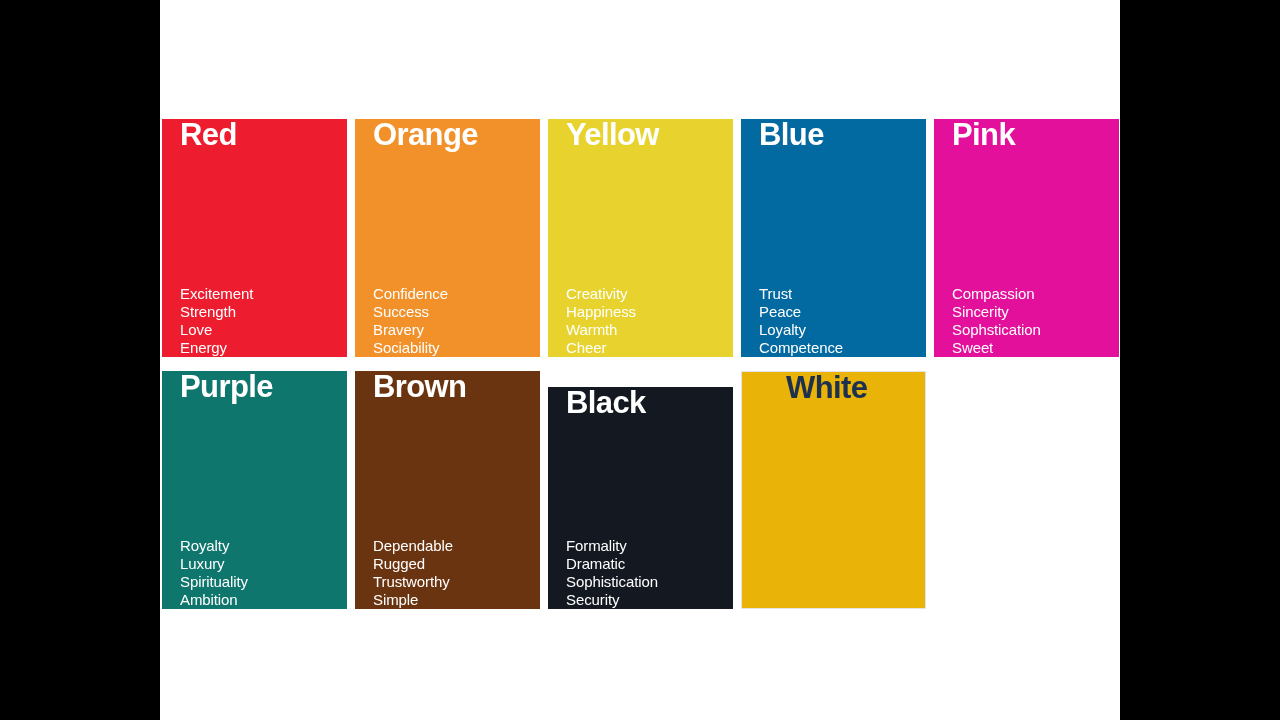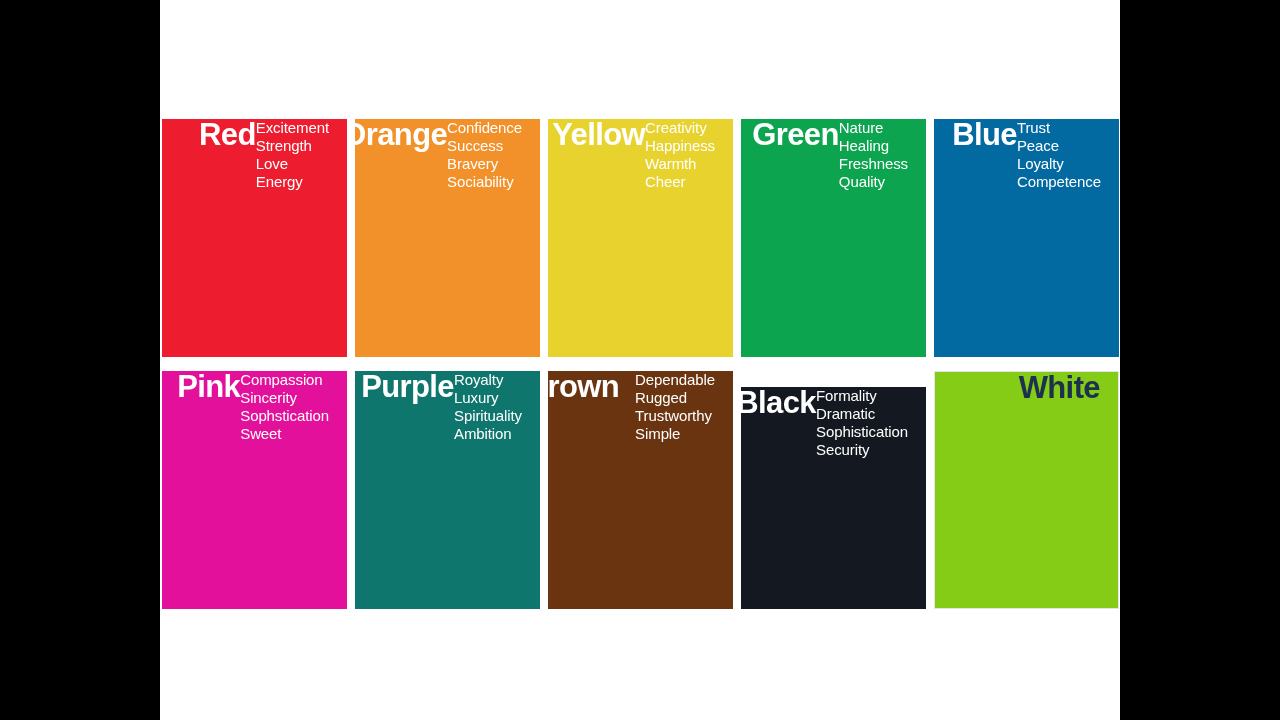--- a/index.html
+++ b/index.html
@@ -44,22 +44,22 @@
     grid-auto-rows: 238px;
     column-gap: 8px;
     row-gap: 14px;
   }
 
   .color-card {
     position: relative;
     box-sizing: border-box;
     padding: 0 18px;
     display: flex;
-    flex-direction: row;
-    justify-content: flex-end;
+    flex-direction: column;
+    justify-content: space-between;
     overflow: hidden;
   }
 
   .color-card .card-title {
     font-size: 31px;
     font-weight: bold;
     line-height: 1.0;
     letter-spacing: -0.6px;
     margin: 0 0 12px 0;
     white-space: nowrap;
@@ -80,21 +80,21 @@
   }
 
   
   .color-card.on-dark .card-title,
   .color-card.on-dark .trait-list li {
     color: #ffffff;
   }
 
   
   .color-card.on-light {
-    background: #84cc16;
+    background: #eab308;
     border: 1px solid #e2e4e8;
     padding-left: 44px;
   }
   .color-card.on-light .card-title,
   .color-card.on-light .trait-list li {
     color: #1c3050;
   }
 
   .letterbox {
     position: absolute;
@@ -135,29 +135,20 @@
         </div>
         <div class="color-card on-dark" style="background: rgb(232, 211, 46);">
           <div class="card-title">Yellow</div>
           <ul class="trait-list">
             <li>Creativity</li>
             <li>Happiness</li>
             <li>Warmth</li>
             <li>Cheer</li>
           </ul>
         </div>
-        <div class="color-card on-dark" style="background: rgb(12, 164, 78);">
-          <div class="card-title">Green</div>
-          <ul class="trait-list">
-            <li>Nature</li>
-            <li>Healing</li>
-            <li>Freshness</li>
-            <li>Quality</li>
-          </ul>
-        </div>
         <div class="color-card on-dark" style="background: #0369a1;">
           <div class="card-title">Blue</div>
           <ul class="trait-list">
             <li>Trust</li>
             <li>Peace</li>
             <li>Loyalty</li>
             <li>Competence</li>
           </ul>
         </div>
         <div class="color-card on-dark" style="background: rgb(226, 16, 154);">

